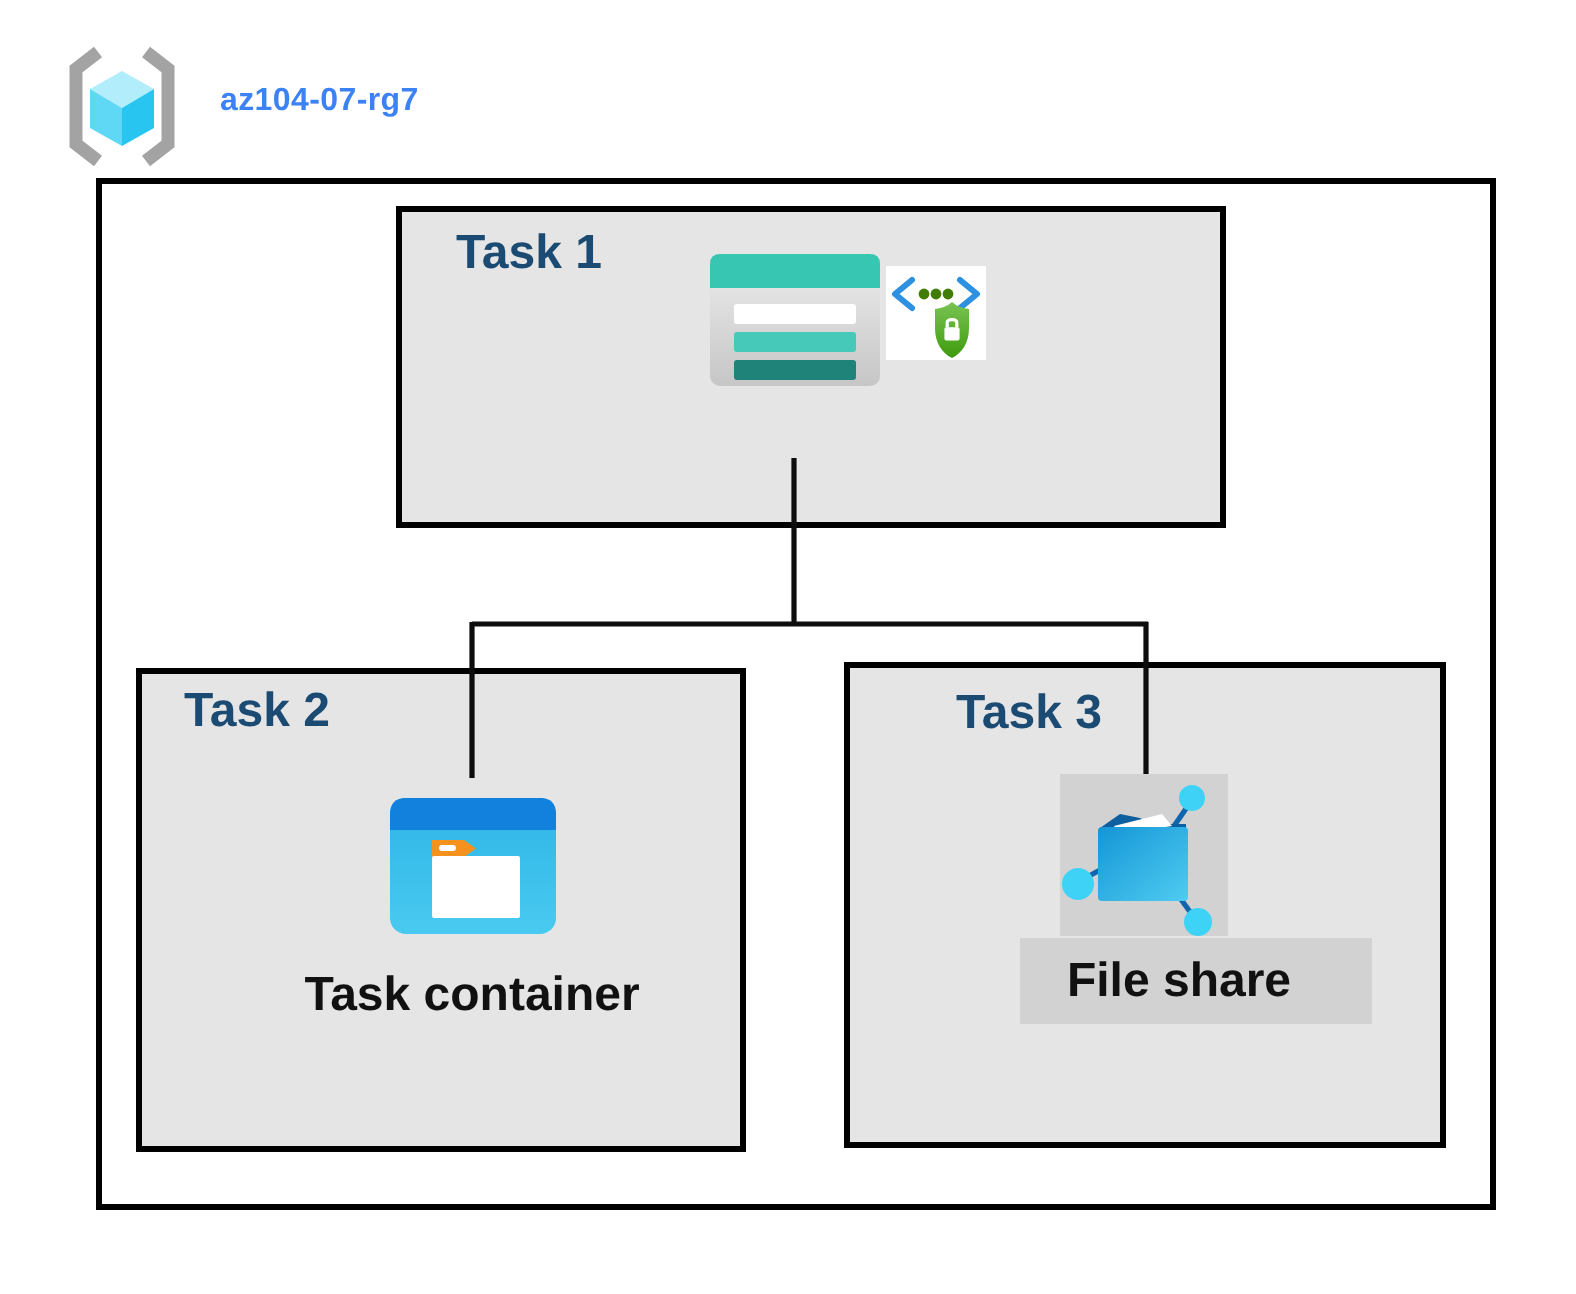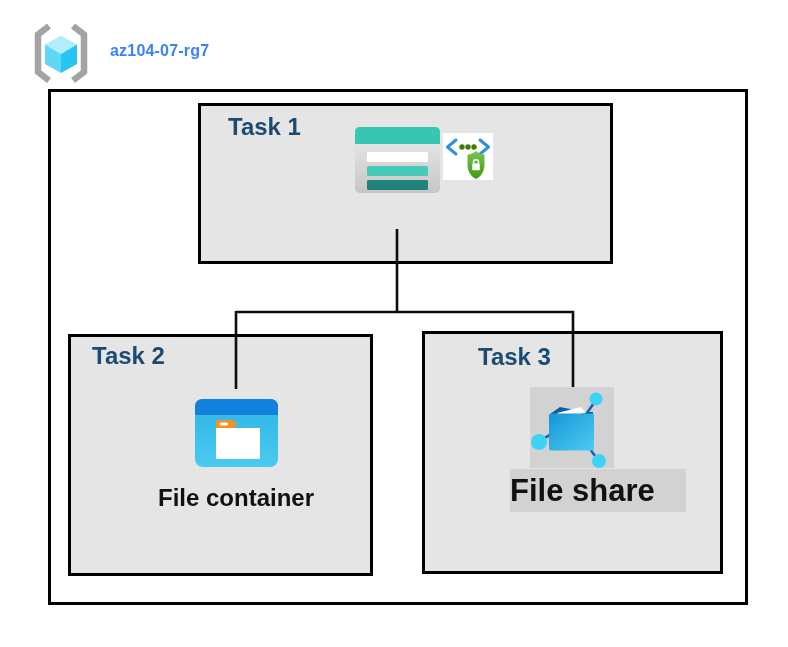--- a/index.html
+++ b/index.html
@@ -35,21 +35,21 @@
     text-align:center; white-space:nowrap;
   }
   .storage-label { left:263px; top:199px; width:260px; }
   .blob-label    { left:106px; top:484px; width:260px; }
   .fs-backdrop {
     position:absolute; left:510px; top:469px; width:176px; height:43px;
     background:#d2d2d2;
   }
   .fs-text {
     position:absolute; left:0; top:0; width:100%; height:43px; line-height:43px;
-    font-size:31px; font-weight:700; color:#111111; 
+    font-size:24px; font-weight:700; color:#111111; text-align:center;
     padding-right:17px; box-sizing:border-box;
   }
   .connectors { position:absolute; left:0; top:0; pointer-events:none; }
   svg { display:block; }
 </style>
 </head>
 <body>
 
 <div class="stage">
 
@@ -120,21 +120,21 @@
           <stop offset="1" stop-color="#49caf0"></stop>
       </linearGradient>
     </defs>
     <rect x="0" y="0" width="83" height="68" rx="8" fill="url(#bgrad)"></rect>
     <path d="M0,16 L0,8 Q0,0 8,0 L75,0 Q83,0 83,8 L83,16 Z" fill="#1181dd"></path>
     <path d="M21,21 L37,21 L43,25.2 L37,29.5 L21,29.5 Z" fill="#f5921e"></path>
     <rect x="24.5" y="23.5" width="8.5" height="3" rx="1.5" fill="#ffffff"></rect>
     <rect x="21" y="29" width="44" height="31" rx="1" fill="#ffffff"></rect>
   </svg>
 
-  <div class="item-label blob-label">File container</div>
+  <div class="item-label blob-label">Task container</div>
 
   <svg class="abs" style="left:530px; top:387px;" width="84" height="81" viewBox="0 0 84 81">
     <defs>
       <linearGradient id="fgrad" x1="0" y1="0" x2="1" y2="1">
         <stop offset="0" stop-color="#1496d6"></stop>
           <stop offset="1" stop-color="#4fccf1"></stop>
       </linearGradient>
     </defs>
     <rect x="0" y="0" width="84" height="81" fill="#d2d2d2"></rect>
     <path d="M57,26 L66,13 M20,48 L9,54 M60,62 L68,73" fill="none" stroke="#1066ad" stroke-width="2.6"></path>

